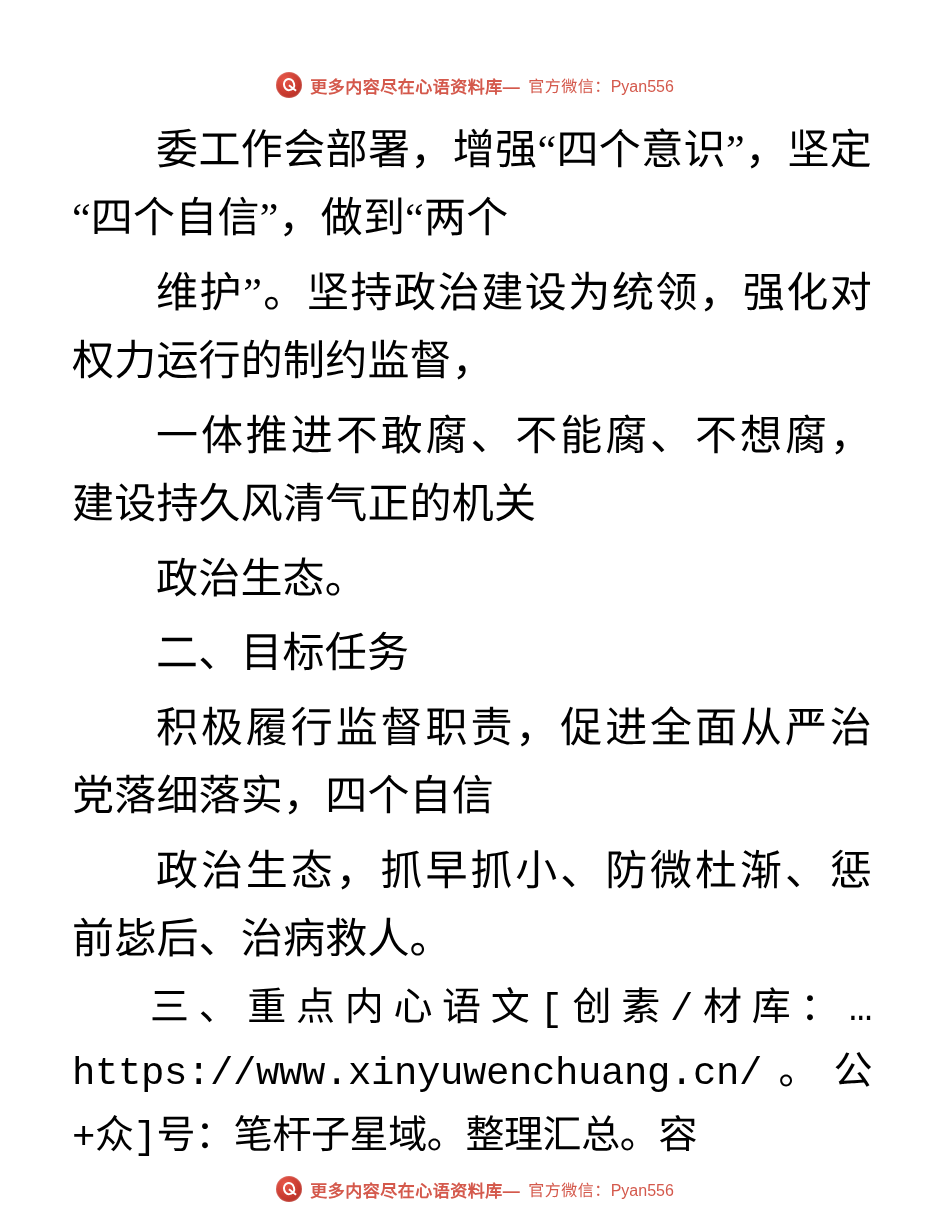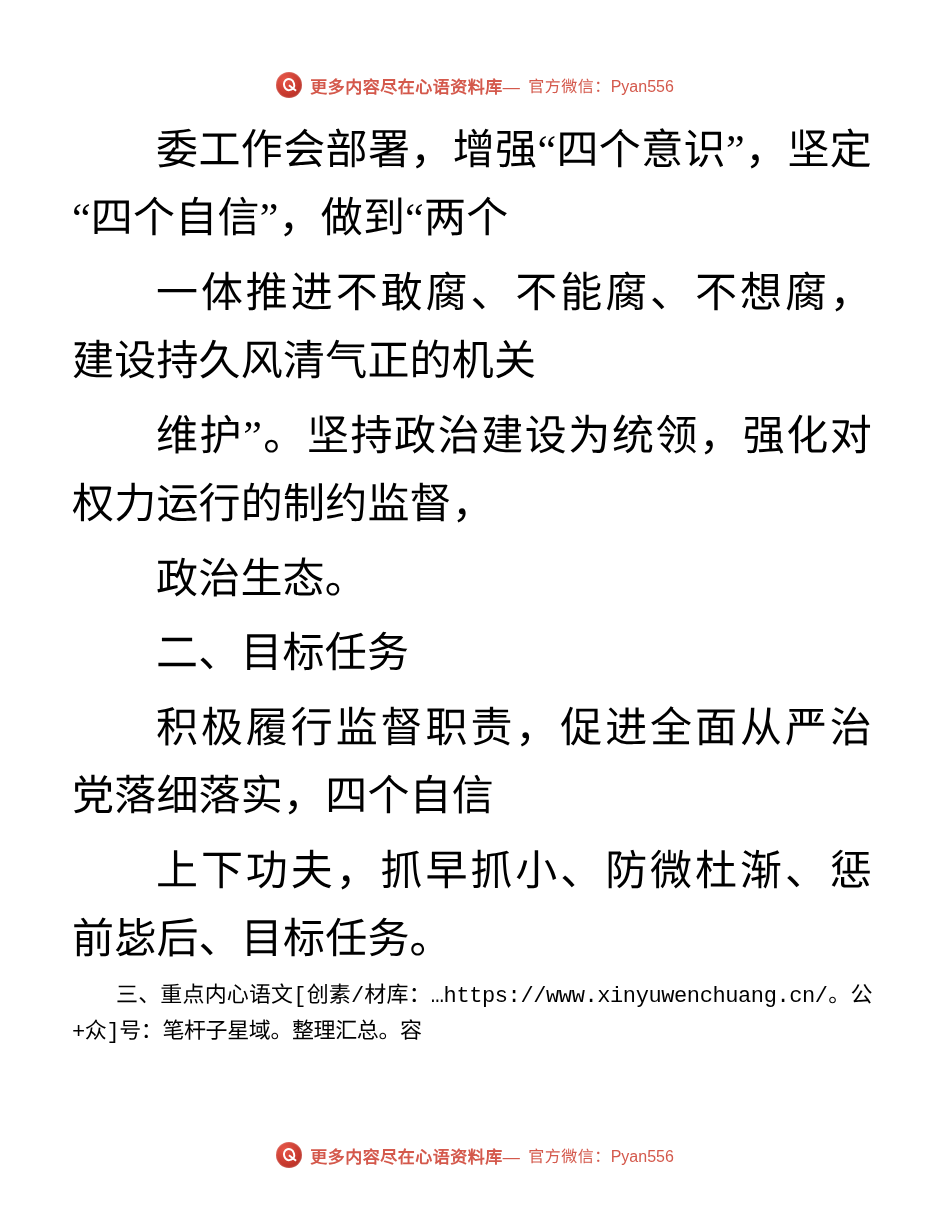--- a/index.html
+++ b/index.html
@@ -65,21 +65,21 @@
     content: "";
     position: absolute;
     left: 12px;
     top: 15px;
     width: 9px;
     height: 2px;
     background: #ffffff;
     transform: rotate(38deg);
   }
   .wm-text {
-    font-family: Liberation Serif, serif;
+    font-family: Liberation Sans, sans-serif;
     font-size: 17px;
     font-weight: 700;
     color: #d4594c;
     letter-spacing: .5px;
     white-space: nowrap;
   }
   .wm-sub {
     font-family: "Liberation Sans", "DejaVu Sans", sans-serif;
     font-size: 16px;
     font-weight: 400;
@@ -106,43 +106,43 @@
     text-justify: inter-ideograph;
     margin: 0 0 6px 0;
     letter-spacing: .2px;
     white-space: pre-wrap;
   }
   .para.indent {
     text-indent: 2em;
   }
   .para.mono-mix {
     font-family: "Liberation Mono", "DejaVu Sans Mono", monospace;
-    font-size: 22px;
+    font-size: 39px;
     letter-spacing: -0.4px;
   }
 </style>
 </head>
 <body>
 
 <div class="page">
 
   <div class="watermark top">
     <span class="wm-badge"></span>
     <span class="wm-text">更多内容尽在心语资料库—</span>
     <span class="wm-sub"><span>官方微信：</span><span class="wm-id">Pyan556</span></span>
   </div>
 
   <div class="content">
     <p class="para indent">委工作会部署，增强“四个意识”，坚定“四个自信”，做到“两个</p>
+    <p class="para indent">维护”。坚持政治建设为统领，强化对权力运行的制约监督，</p>
     <p class="para indent">一体推进不敢腐、不能腐、不想腐，建设持久风清气正的机关</p>
-    <p class="para indent">维护”。坚持政治建设为统领，强化对权力运行的制约监督，</p>
     <p class="para indent">政治生态。</p>
     <p class="para indent">二、目标任务</p>
     <p class="para indent">积极履行监督职责，促进全面从严治党落细落实，四个自信</p>
-    <p class="para indent">上下功夫，抓早抓小、防微杜渐、惩前毖后、目标任务。</p>
+    <p class="para indent">政治生态，抓早抓小、防微杜渐、惩前毖后、治病救人。</p>
     <p class="para indent mono-mix">三、重点内心语文[创素/材库：…https://www.xinyuwenchuang.cn/。公+众]号：笔杆子星域。整理汇总。容</p>
   </div>
 
   <div class="watermark bottom">
     <span class="wm-badge"></span>
     <span class="wm-text">更多内容尽在心语资料库—</span>
     <span class="wm-sub"><span>官方微信：</span><span class="wm-id">Pyan556</span></span>
   </div>
 
 </div>

